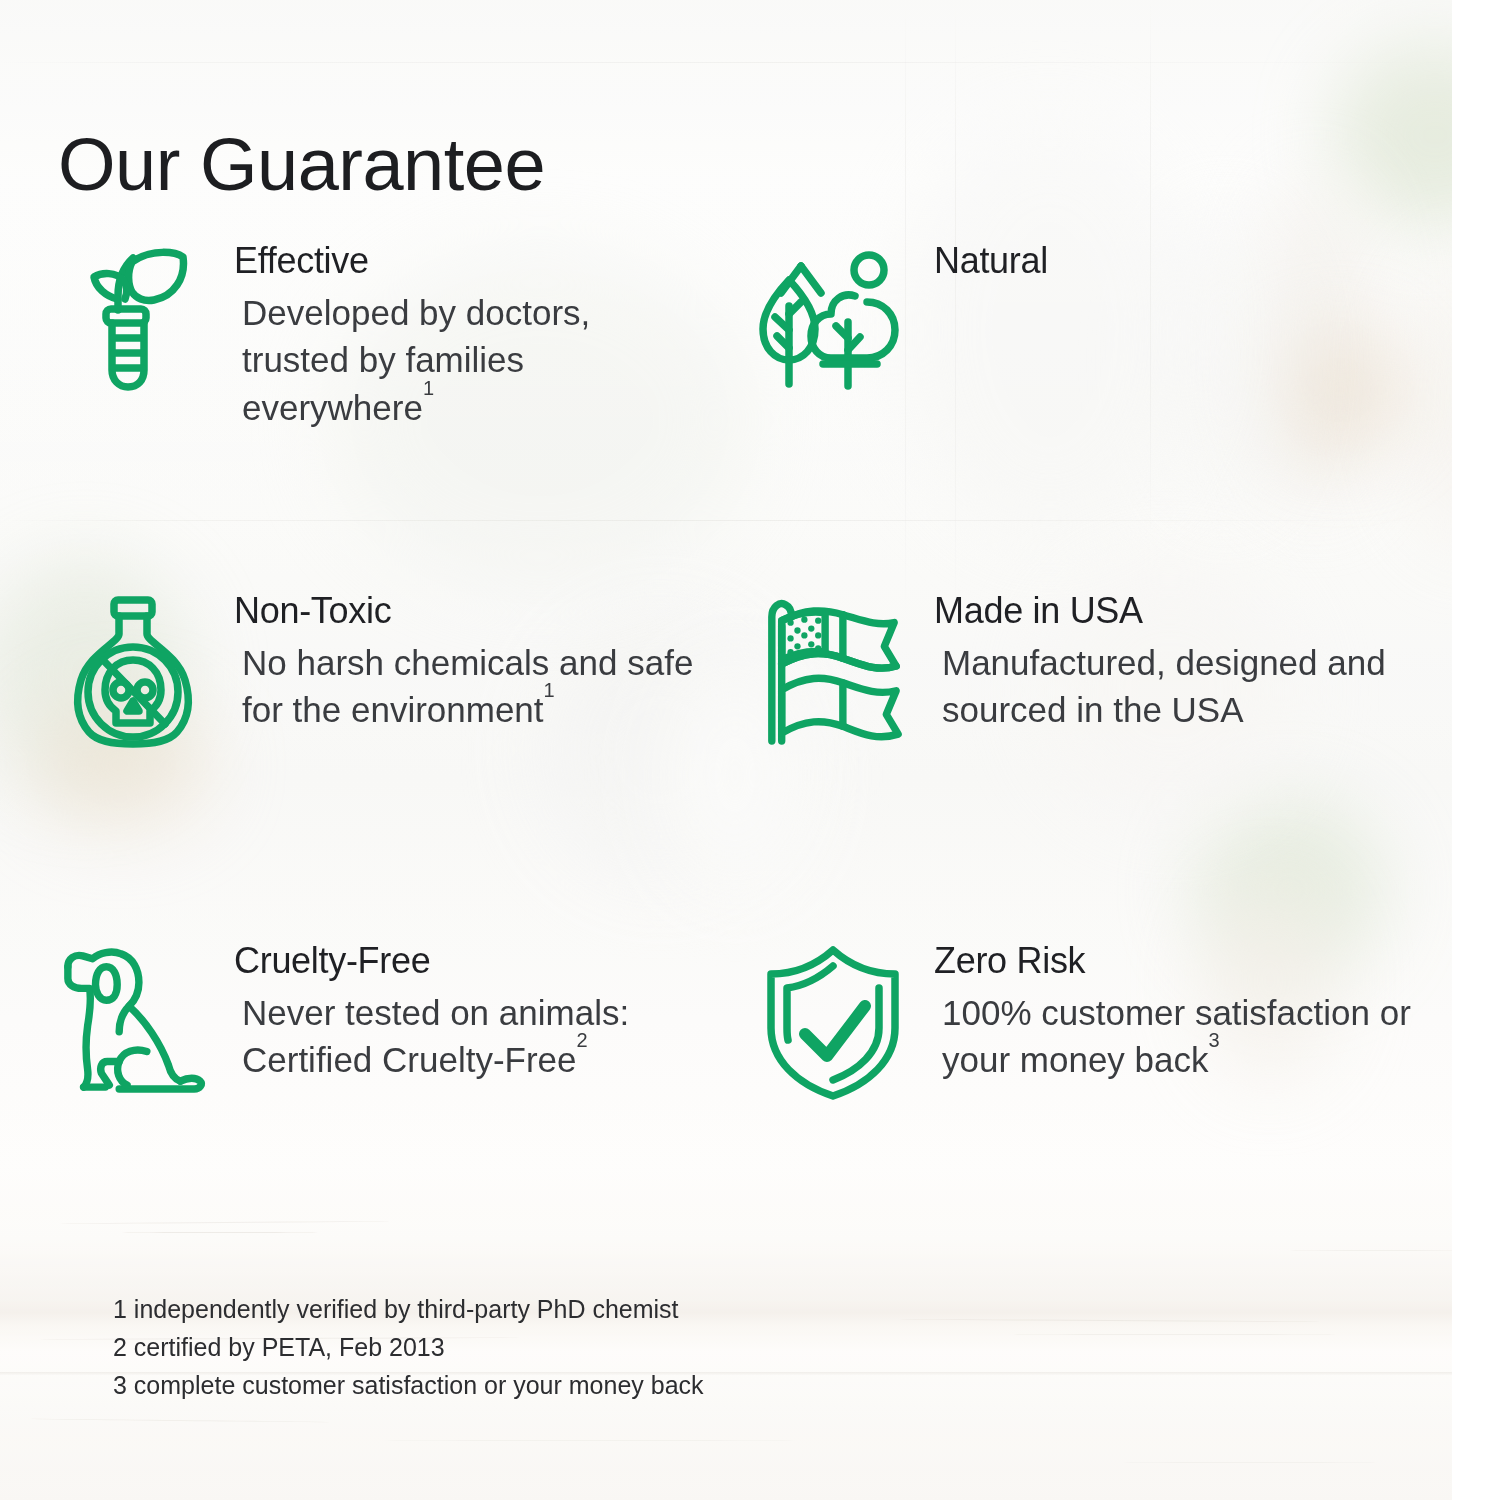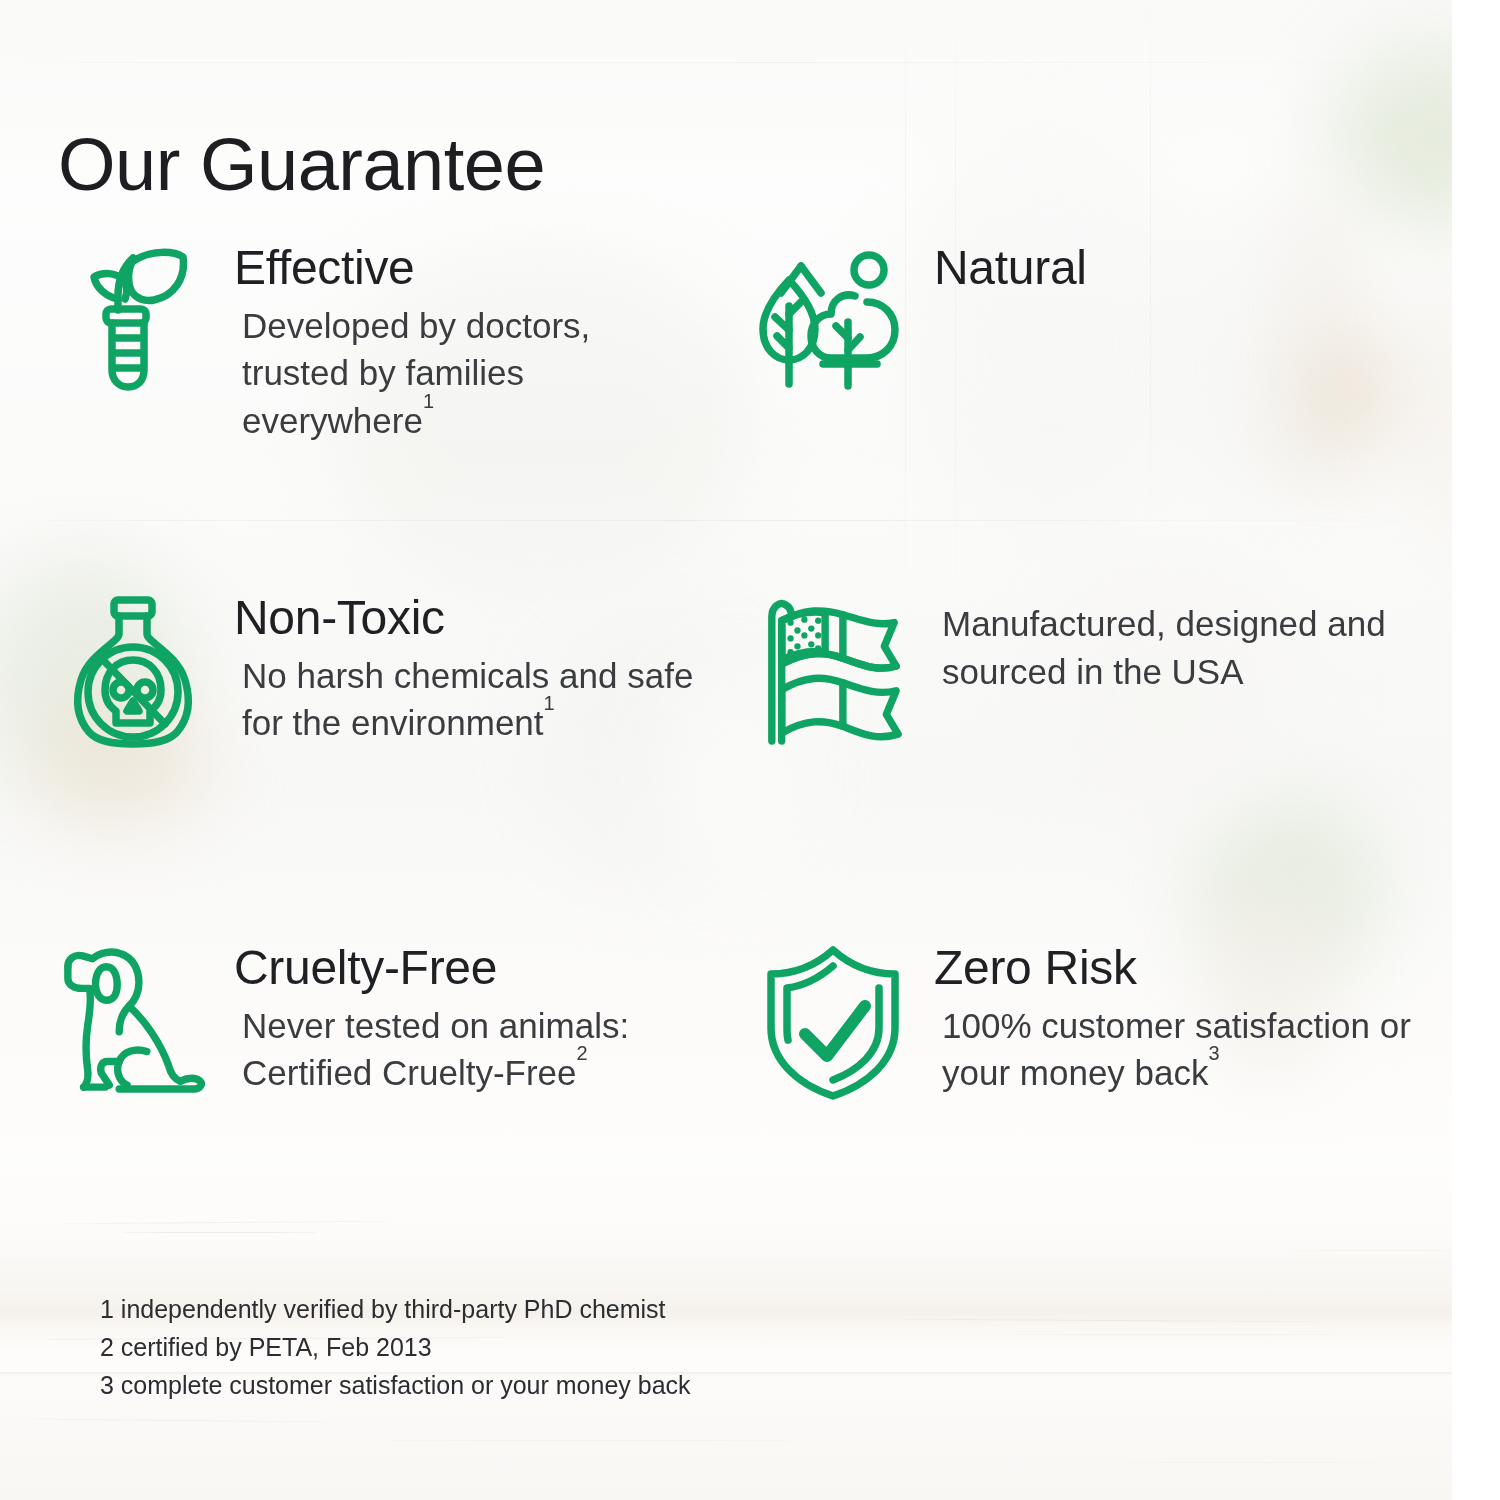--- a/index.html
+++ b/index.html
@@ -165,21 +165,21 @@
     padding-top: 4px;
   }
   .feature .icon-wrap svg { display: block; }
 
   .feature .txt {
     padding-top: 2px;
     min-width: 0;
   }
   .feature h2 {
     margin: 0 0 6px 0;
-    font-size: 48px;
+    font-size: 36px;
     font-weight: 300;
     letter-spacing: -0.3px;
     color: #1f2024;
     line-height: 1.08;
     white-space: nowrap;
   }
   .feature p {
     margin: 8px;
     font-size: 35px;
     font-weight: 300;
@@ -191,21 +191,21 @@
     font-size: 20px;
     top: -0.62em;
     position: relative;
   }
 
   
   .grid .feature.col-right p { max-width: 470px; }
 
   .footnotes {
     position: absolute;
-    left: 100px;
+    left: 113px;
     top: 1290px;
     font-size: 25px;
     font-weight: 400;
     color: #2c2d30;
     line-height: 1.52;
   }
   .footnotes div { white-space: nowrap; }
 </style>
 </head>
 <body>
@@ -338,20 +338,21 @@
                 <circle cx="54" cy="50" r="3.2"></circle>
               <circle cx="33" cy="58" r="3.2"></circle>
                 <circle cx="61" cy="54" r="3.2"></circle>
             </g>
 
             <path d="M86 20 V64"></path>
             <path d="M86 89 V133"></path>
           </svg>
         </div>
         <div class="txt">
+          <h2>Made in USA</h2>
           <p><span>Manufactured, designed and sourced in the USA</span><sup></sup></p>
         </div>
       </div>
 
       <div class="feature col-left">
         <div class="icon-wrap">
           <svg width="152" height="150" viewBox="0 0 152 150" fill="none" stroke="#0FA463" stroke-width="7.5" stroke-linecap="round" stroke-linejoin="round">
             <path d="M10 22 C10 14 17 9 25 11 L35 14 C42 8 54 5 64 9 C76 13 82 25 82 38 C82 48 78 56 72 62 C66 68 62 78 62 88"></path>
             <path d="M10 22 L10 34 C10 40 16 44 24 44 L32 44 C34 56 32 70 30 82 C28 96 28 112 30 126 C31 134 30 140 26 144"></path>
             <path d="M26 144 L48 144"></path>

